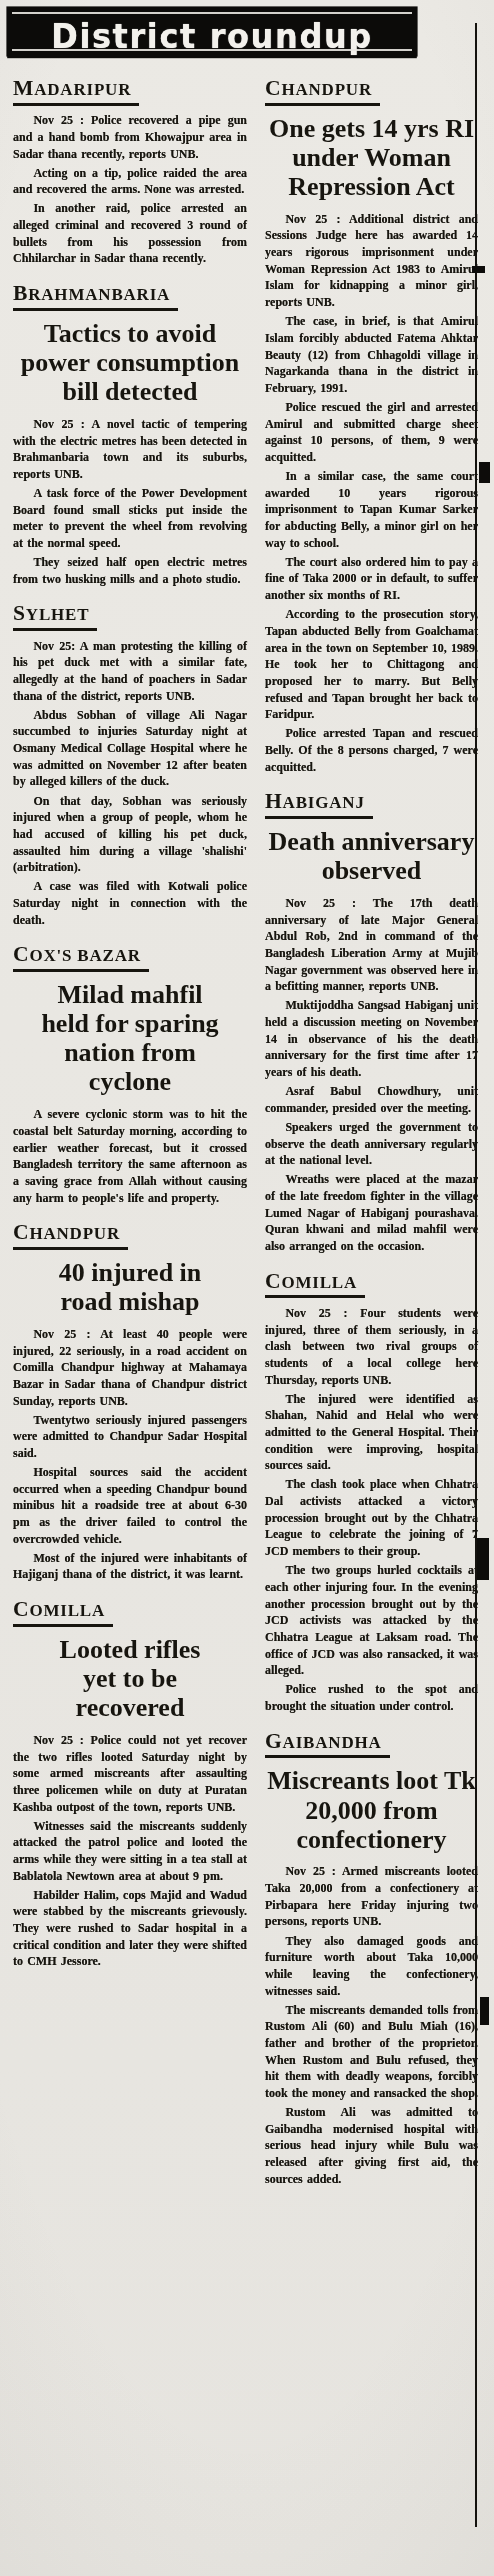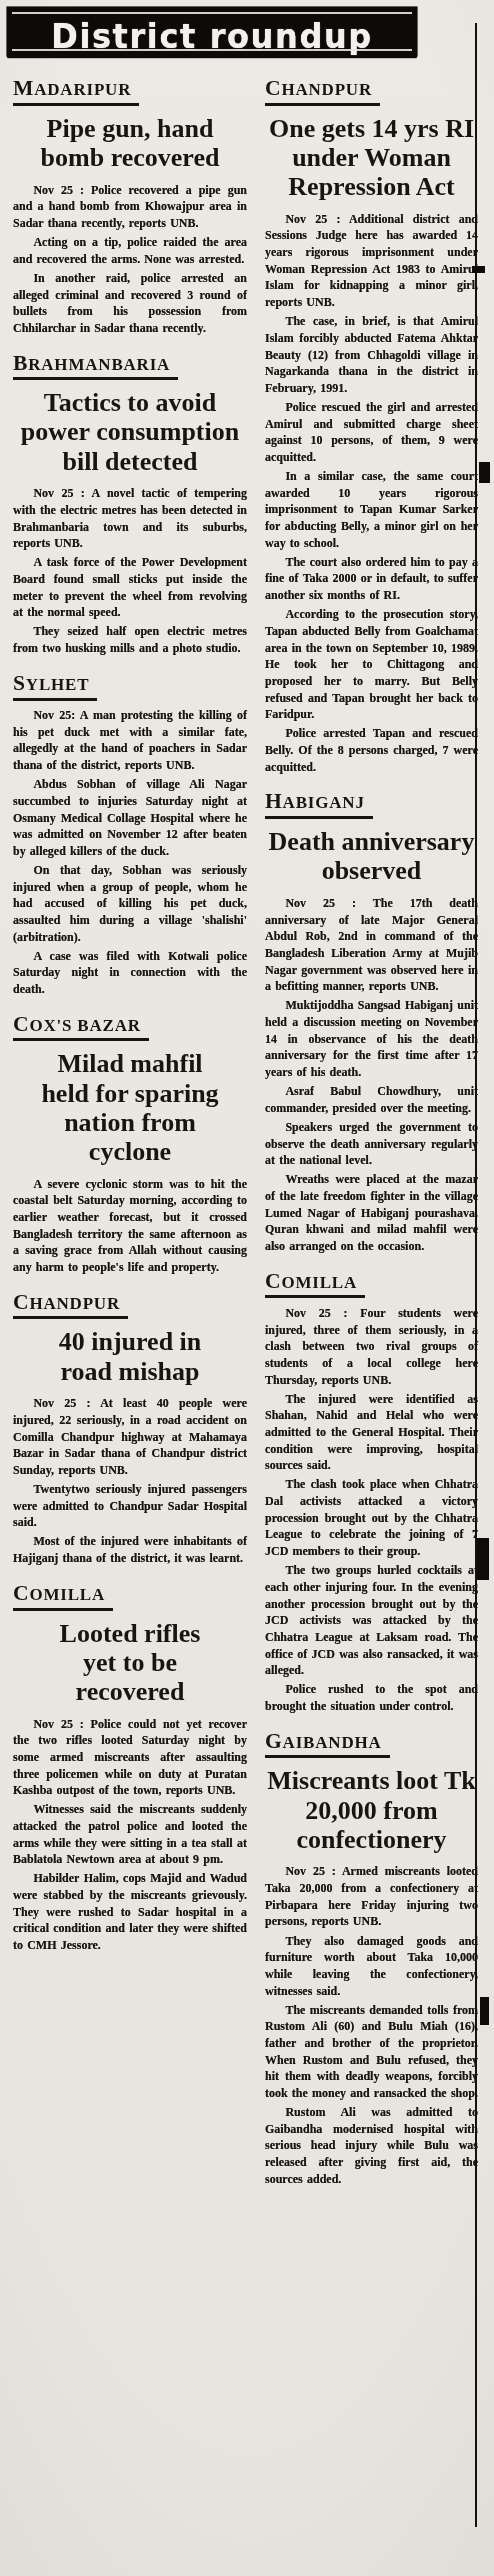--- a/index.html
+++ b/index.html
@@ -107,21 +107,20 @@
   <div class="rule-mark mark-4"></div>
 
   <div class="cols">
 
     <div class="col col-left">
 
       <article class="article">
         <div class="kicker-row">
           <span class="kicker">MADARIPUR</span>
         </div>
-        <h2 class="headline">Pipe gun, hand bomb recovered</h2>
         <div class="body">
             <p class="para">Nov 25 : Police recovered a pipe gun and a hand bomb from Khowajpur area in Sadar thana recently, reports UNB.</p>
             <p class="para">Acting on a tip, police raided the area and recovered the arms. None was arrested.</p>
             <p class="para">In another raid, police arrested an alleged criminal and recovered 3 round of bullets from his possession from Chhilarchar in Sadar thana recently.</p>
           </div>
       </article>
 
       <article class="article">
         <div class="kicker-row">
           <span class="kicker">BRAHMANBARIA</span>
@@ -157,20 +156,21 @@
       </article>
 
       <article class="article">
         <div class="kicker-row">
           <span class="kicker">CHANDPUR</span>
         </div>
         <h2 class="headline hl-n2">40 injured in road mishap</h2>
         <div class="body">
             <p class="para">Nov 25 : At least 40 people were injured, 22 seriously, in a road accident on Comilla Chandpur highway at Mahamaya Bazar in Sadar thana of Chandpur district Sunday, reports UNB.</p>
             <p class="para">Twentytwo seriously injured passengers were admitted to Chandpur Sadar Hospital said.</p>
+            <p class="para">Hospital sources said the accident occurred when a speeding Chandpur bound minibus hit a roadside tree at about 6-30 pm as the driver failed to control the overcrowded vehicle.</p>
             <p class="para">Most of the injured were inhabitants of Hajiganj thana of the district, it was learnt.</p>
           </div>
       </article>
 
       <article class="article">
         <div class="kicker-row">
           <span class="kicker">COMILLA</span>
         </div>
         <h2 class="headline hl-n3">Looted rifles yet to be recovered</h2>
         <div class="body">

